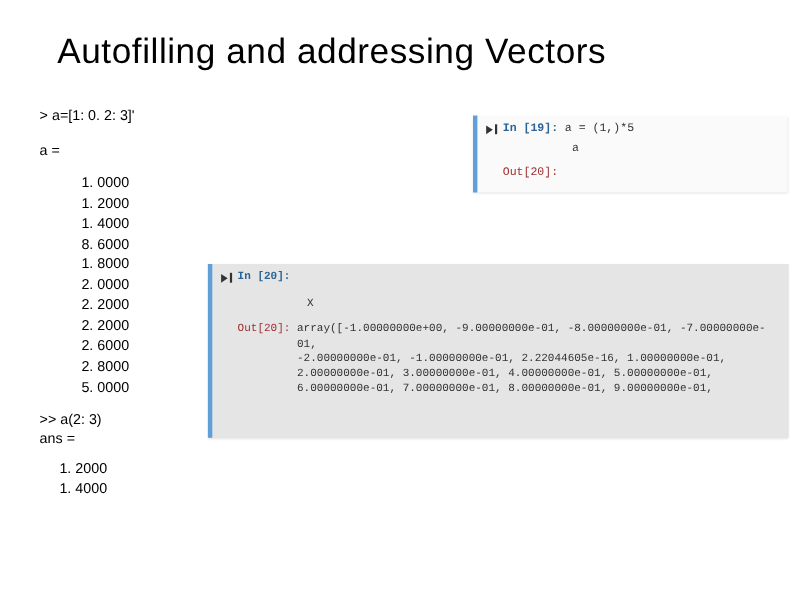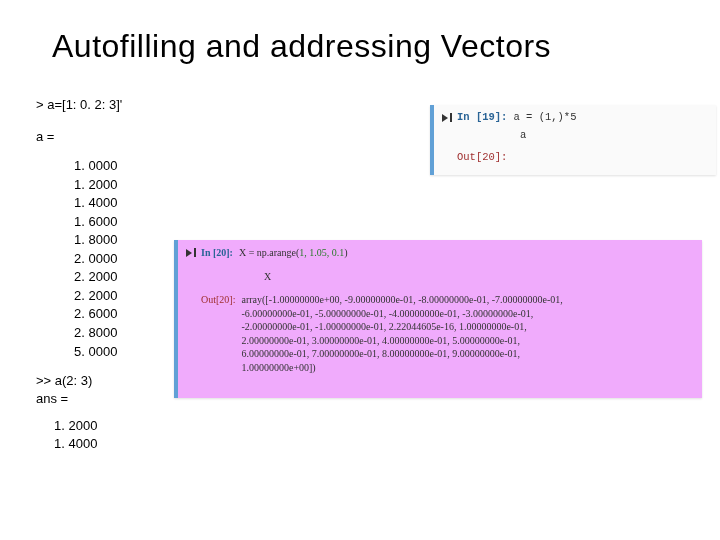--- a/index.html
+++ b/index.html
@@ -46,28 +46,28 @@
       border-left: 4px solid #61a0d6;
       box-shadow: 0 1px 2px rgba(0,0,0,0.12);
       padding: 6px 10px 6px 8px;
       font-family: "Courier New", monospace;
       font-size: 10.5px;
       color: #333;
     }
     .jupyter-panel2 {
       position: absolute;
       top: 240px;
-      left: 174px;
+      left: 189px;
       width: 528px;
       height: 158px;
-      background: #f0abfc;
+      background: #e5e5e5;
       border-left: 4px solid #61a0d6;
       box-shadow: 0 1px 2px rgba(0,0,0,0.12);
       padding: 6px 10px 6px 8px;
-      font-family: Liberation Serif, serif;
+      font-family: Liberation Mono, monospace;
       font-size: 10px;
       color: #333;
       line-height: 1.35;
     }
     .cell-row { display: flex; align-items: flex-start; margin-bottom: 2px; }
     .run-icon {
       width: 0; height: 0;
       border-top: 4px solid transparent;
       border-bottom: 4px solid transparent;
       border-left: 6px solid #333;
@@ -95,21 +95,21 @@
 
 <div class="title">Autofilling and addressing Vectors</div>
 
 <div class="matlab-block">
   <div class="cmd">&gt; a=[1: 0. 2: 3]'</div>
   <div class="label">a =</div>
   <div class="values">
     <div>1. 0000</div>
     <div>1. 2000</div>
     <div>1. 4000</div>
-    <div>1. 6000</div>
+    <div>8. 6000</div>
     <div>1. 8000</div>
     <div>2. 0000</div>
     <div>2. 2000</div>
     <div>2. 2000</div>
     <div>2. 6000</div>
     <div>2. 8000</div>
     <div>5. 0000</div>
   </div>
   <div class="cmd2">&gt;&gt; a(2: 3)</div>
   <div>ans =</div>
@@ -132,31 +132,26 @@
     <span style="width:15px;flex-shrink:0"></span>
     <span class="prompt-out">Out[20]:</span>
   </div>
 </div>
 
 <div class="jupyter-panel2">
   <div class="cell-row">
     <span class="run-icon"></span>
     <span class="bar-icon"></span>
     <span class="prompt-in">In [20]:</span>
-    <span class="cell-content">
-      <span>X = np.arange(</span><span class="code-green">1, 1.05, 0.1</span><span>)</span>
-    </span>
   </div>
   <div class="indent-out2" style="margin-top:10px">X</div>
   <div class="spacer"></div>
   <div class="cell-row">
     <span style="width:15px;flex-shrink:0"></span>
     <span class="prompt-out">Out[20]:</span>
     <span class="cell-content">
       <div>array([-1.00000000e+00, -9.00000000e-01, -8.00000000e-01, -7.00000000e-01,</div>
-      <div>       -6.00000000e-01, -5.00000000e-01, -4.00000000e-01, -3.00000000e-01,</div>
       <div>       -2.00000000e-01, -1.00000000e-01,  2.22044605e-16,  1.00000000e-01,</div>
       <div>        2.00000000e-01,  3.00000000e-01,  4.00000000e-01,  5.00000000e-01,</div>
       <div>        6.00000000e-01,  7.00000000e-01,  8.00000000e-01,  9.00000000e-01,</div>
-      <div>        1.00000000e+00])</div>
     </span>
   </div>
 </div>
 
 </body></html>

